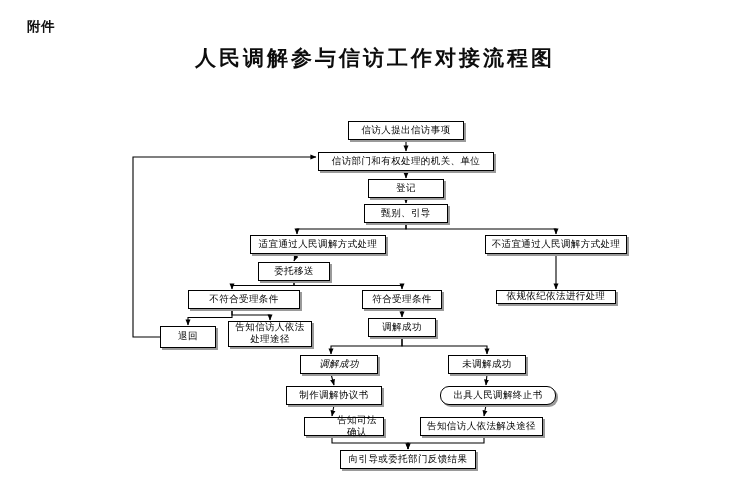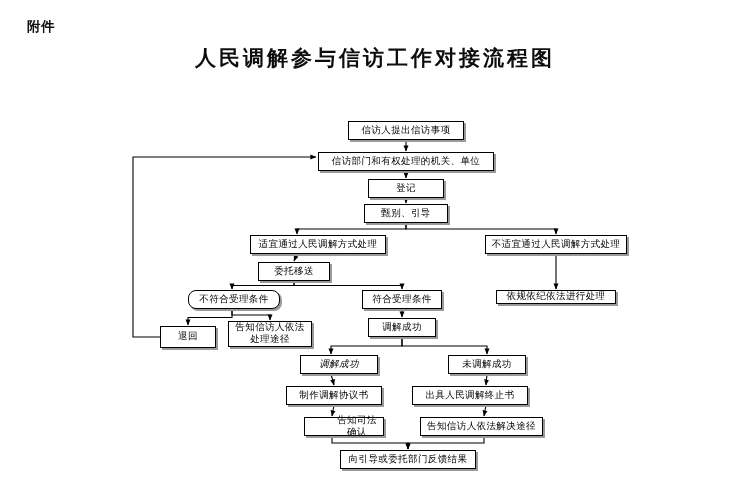--- a/index.html
+++ b/index.html
@@ -102,27 +102,27 @@
 </svg>
 
 <div id="node-layer">
     <div class="node-box" style="left: 348px; top: 121px; width: 116px; height: 19px;">信访人提出信访事项</div>
     <div class="node-box" style="left: 318px; top: 152px; width: 176px; height: 19px;">信访部门和有权处理的机关、单位</div>
     <div class="node-box" style="left: 368px; top: 179px; width: 76px; height: 19px;">登记</div>
     <div class="node-box" style="left: 364px; top: 204px; width: 84px; height: 19px;">甄别、引导</div>
     <div class="node-box" style="left: 229px; top: 235px; width: 136px; height: 19px; margin-left: 21px;">适宜通过人民调解方式处理</div>
     <div class="node-box" style="left: 485px; top: 235px; width: 142px; height: 19px; text-align: center;">不适宜通过人民调解方式处理</div>
     <div class="node-box" style="left: 258px; top: 262px; width: 72px; height: 19px;">委托移送</div>
-    <div class="node-box" style="left: 188px; top: 290px; width: 92px; height: 19px; border-radius: 8px;">不符合受理条件</div>
+    <div class="node-box" style="left: 188px; top: 290px; width: 112px; height: 19px;">不符合受理条件</div>
     <div class="node-box" style="left: 362px; top: 290px; width: 80px; height: 19px;">符合受理条件</div>
     <div class="node-box" style="left: 496px; top: 290px; width: 120px; height: 14px;">依规依纪依法进行处理</div>
     <div class="node-box" style="left: 160px; top: 326px; width: 56px; height: 22px;">退回</div>
     <div class="node-box" style="left: 228px; top: 321px; width: 84px; height: 26px;">告知信访人依法
 处理途径</div>
     <div class="node-box" style="left: 368px; top: 318px; width: 68px; height: 19px;">调解成功</div>
     <div class="node-box" style="left: 300px; top: 355px; width: 78px; height: 19px; font-style: italic;">调解成功</div>
     <div class="node-box" style="left: 448px; top: 355px; width: 78px; height: 19px;">未调解成功</div>
     <div class="node-box" style="left: 286px; top: 386px; width: 96px; height: 19px;">制作调解协议书</div>
-    <div class="node-box" style="left: 412px; top: 386px; width: 116px; height: 19px;">出具人民调解终止书</div>
+    <div class="node-box" style="left: 440px; top: 386px; width: 116px; height: 19px; border-radius: 9px;">出具人民调解终止书</div>
     <div class="node-box" style="left: 304px; top: 417px; width: 80px; height: 19px; padding-left: 29px;">告知司法确认</div>
     <div class="node-box" style="left: 420px; top: 417px; width: 123px; height: 19px;">告知信访人依法解决途径</div>
     <div class="node-box" style="left: 340px; top: 450px; width: 136px; height: 19px;">向引导或委托部门反馈结果</div>
   </div>
 
 </body></html>

